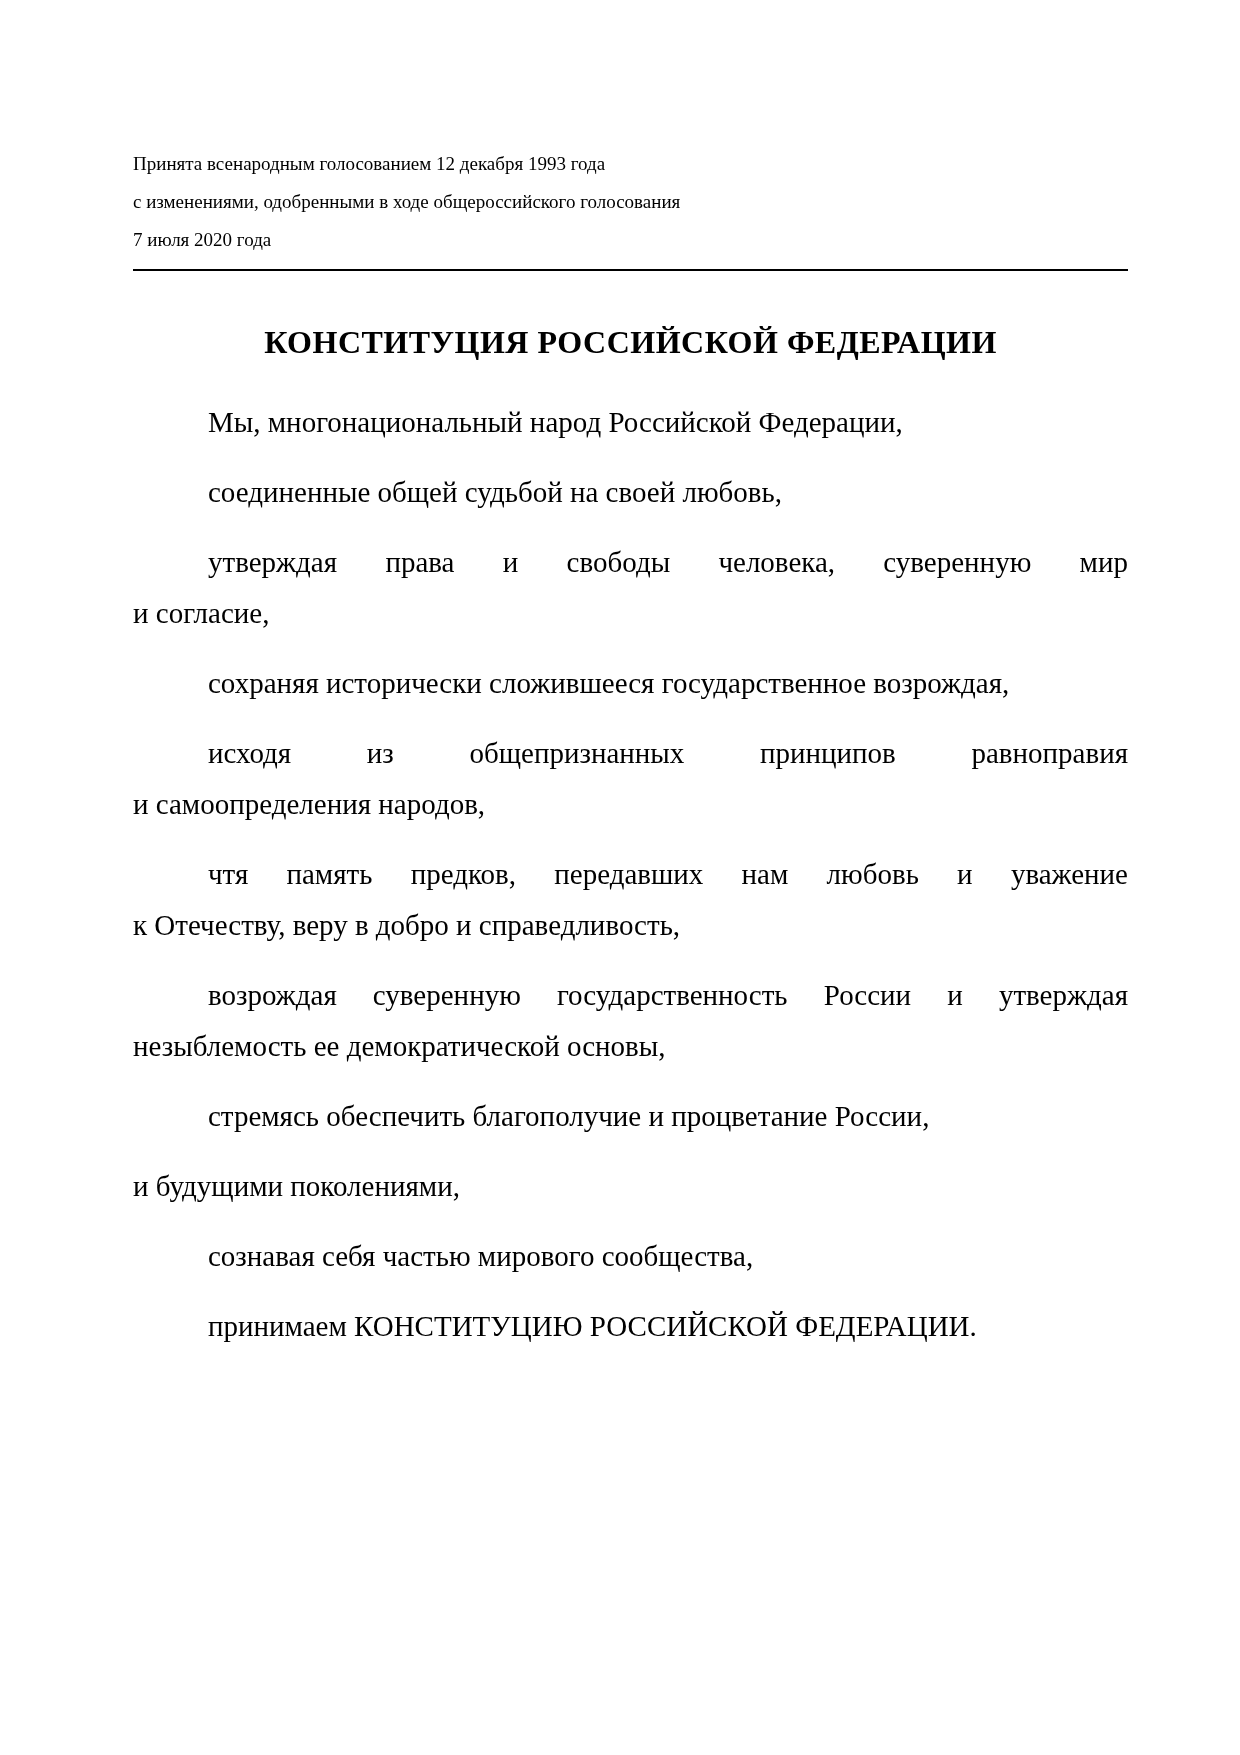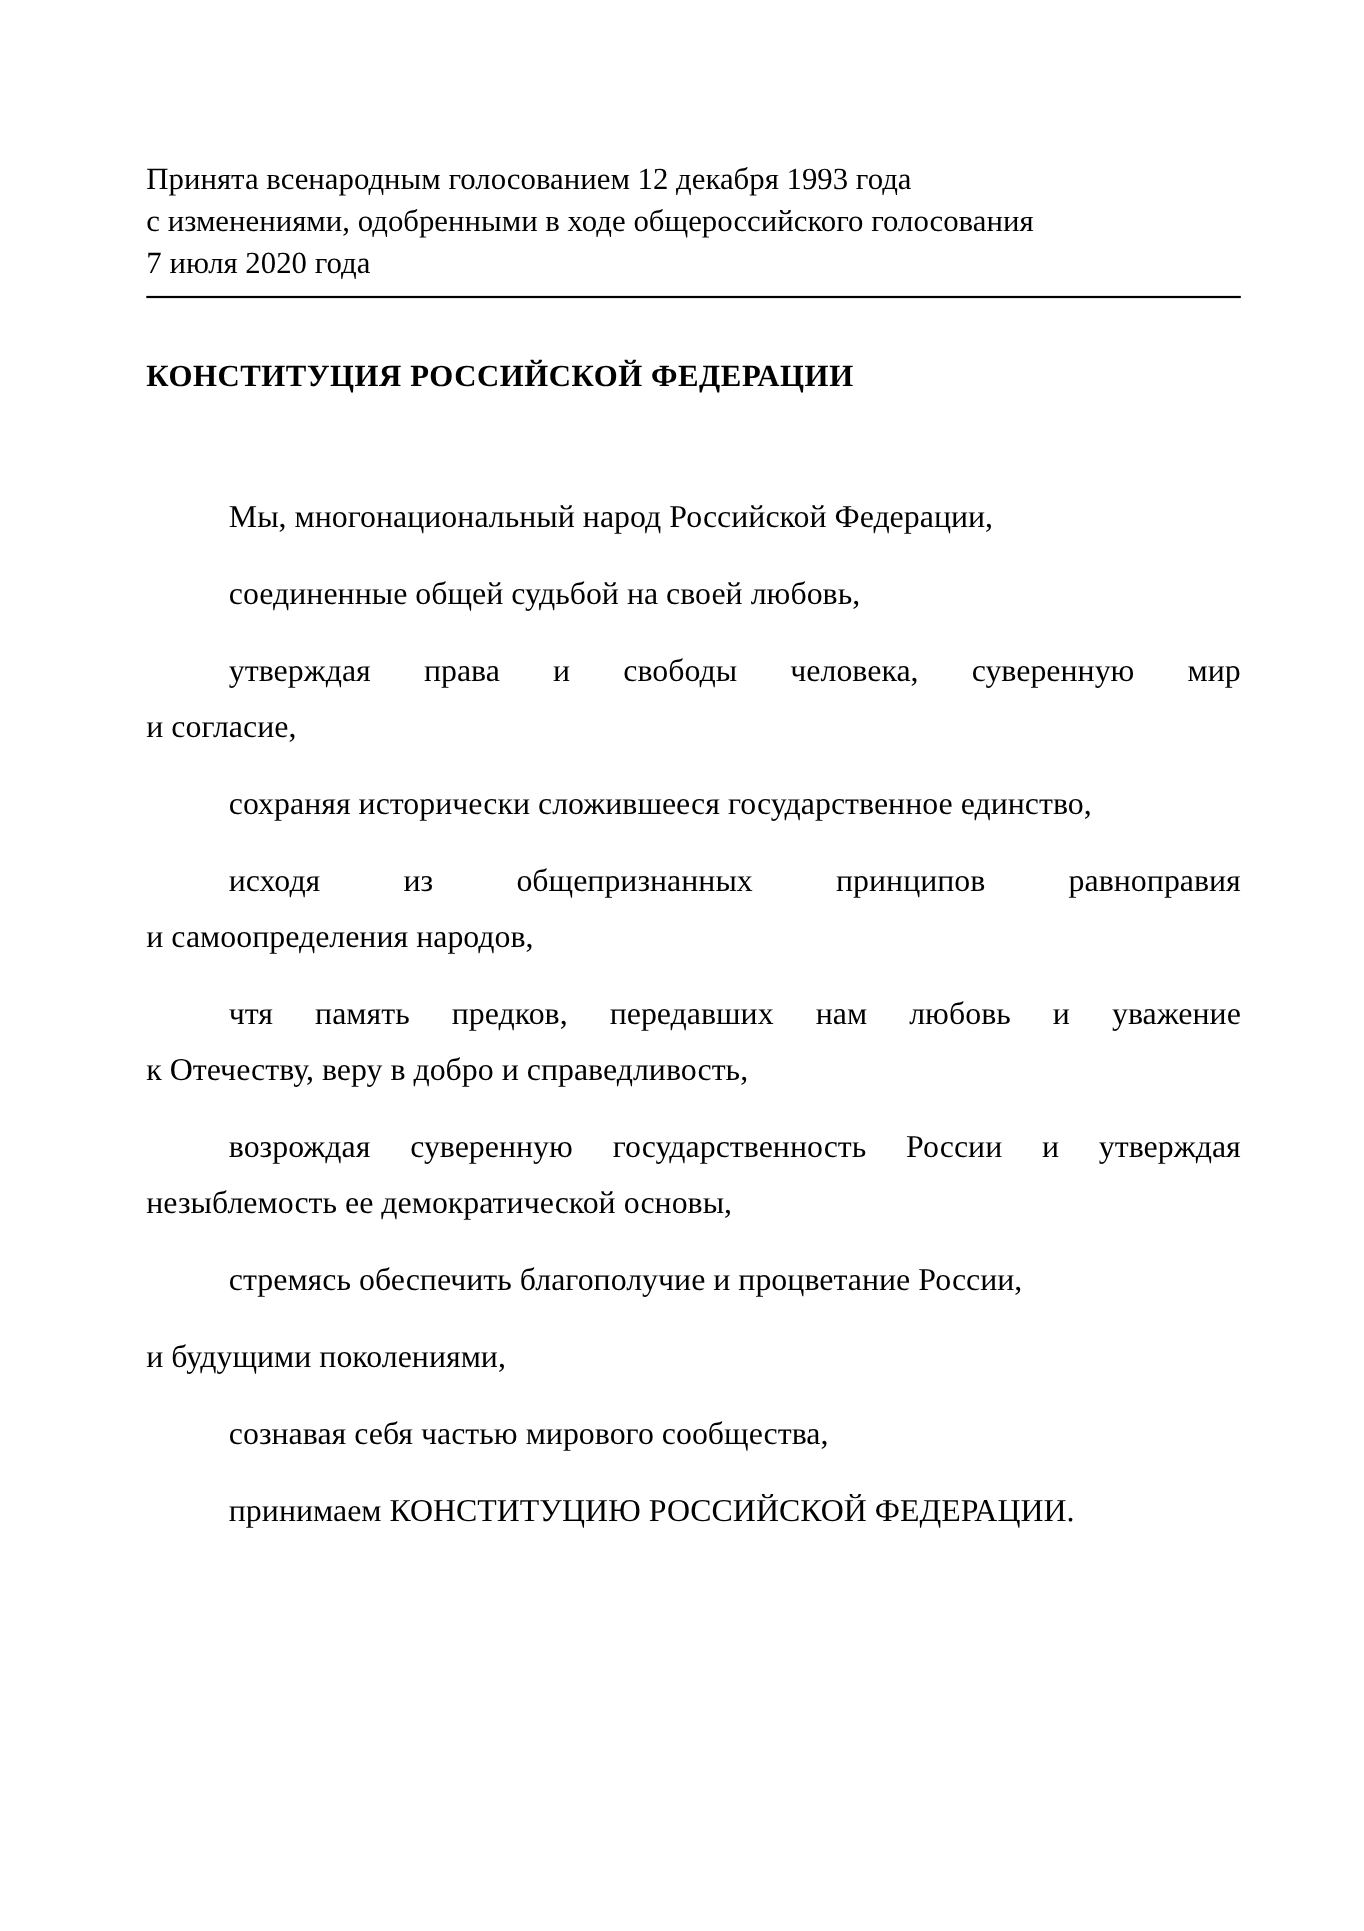--- a/index.html
+++ b/index.html
@@ -16,37 +16,38 @@
     font-family: "Liberation Serif", "DejaVu Serif", serif;
     overflow: hidden;
     box-sizing: border-box;
   }
   .content {
     box-sizing: border-box;
     padding: 145px 112px 0 133px; 
     width: 100%;
   }
   .header-note {
-    font-size: 28px;
+    font-size: 19px;
     line-height: 38px;
     text-align: left;
     font-family: Liberation Serif, serif;
   }
   .header-line { display: block; }
   .rule {
     margin-top: 10px;
     border-top: 2px solid #000000;
     height: 0;
     width: 100%;
   }
   .doc-title {
-    margin: 53px 0 92px 0;
-    font-size: 28px;
+    margin: 53px 0 44px 0;
+    font-size: 32px;
     line-height: 37px;
     font-weight: bold;
+    text-align: center;
     letter-spacing: 0.5px;
   }
   .preamble { }
   .para {
     margin: 0 0 35px 0;
     font-size: 29px;
     line-height: 35px;
   }
   .line { display: block; text-align: left; margin-top: 16px; }
   .first { text-indent: 75px; }
@@ -80,21 +81,21 @@
       <p class="para">
         <span class="line first">соединенные общей судьбой на своей любовь,</span>
       </p>
 
       <p class="para">
         <span class="line first just">утверждая права и свободы человека, суверенную мир</span>
         <span class="line">и согласие,</span>
       </p>
 
       <p class="para">
-        <span class="line first">сохраняя исторически сложившееся государственное единство,</span>
+        <span class="line first">сохраняя исторически сложившееся государственное возрождая,</span>
       </p>
 
       <p class="para">
         <span class="line first just">исходя из общепризнанных принципов равноправия</span>
         <span class="line">и самоопределения народов,</span>
       </p>
 
       <p class="para">
         <span class="line first just">чтя память предков, передавших нам любовь и уважение</span>
         <span class="line">к Отечеству, веру в добро и справедливость,</span>

